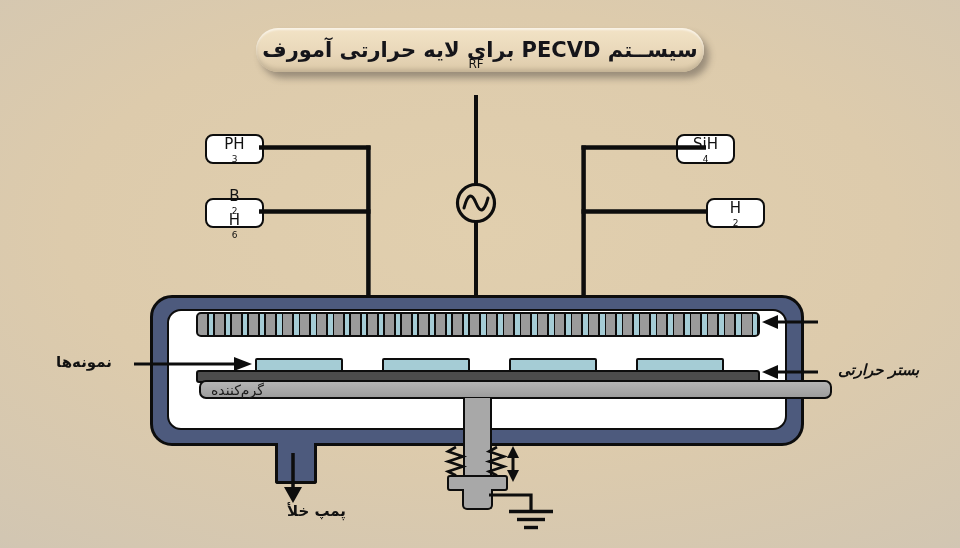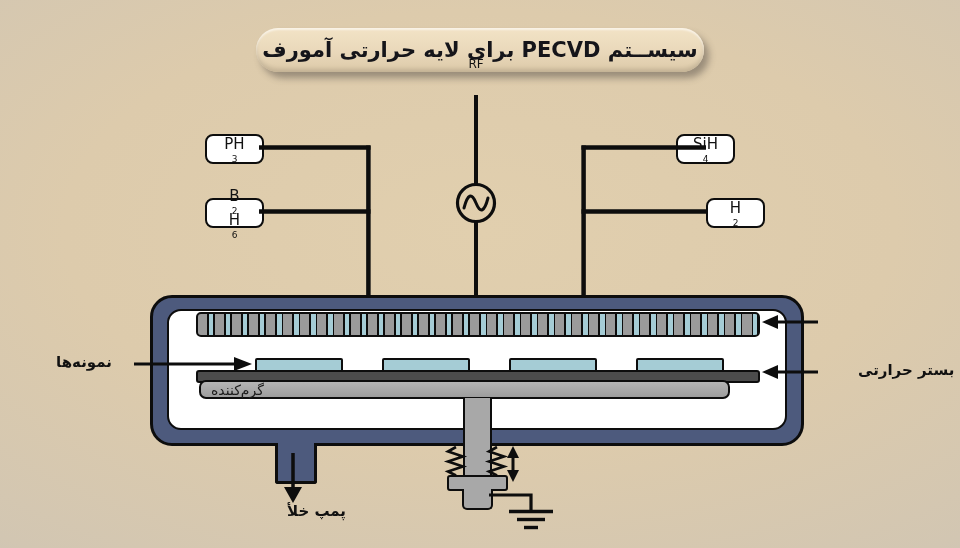--- a/index.html
+++ b/index.html
@@ -50,21 +50,21 @@
   .plasma-label{left:406px;top:340px;width:140px;text-align:center;font-size:16px;color:#111;direction:rtl;}
   .sample{
     width:84px;height:12px;background:#a5ccd5;border:2px solid #0d0d0d;border-radius:2px;top:358px;
   }
   .sample-1{left:255px;} .sample-2{left:382px;} .sample-3{left:509px;} .sample-4{left:636px;}
   .heater-topbar{
     left:196px;top:370px;width:560px;height:9px;
     background:#4c4c4c;border:2px solid #0d0d0d;border-radius:3px;
   }
   .heater-plate{
-    left:199px;top:380px;width:531px;height:19px;
+    left:199px;top:380px;width:633px;height:19px;
     background:linear-gradient(180deg,#b5b5b5,#9d9d9d);border:2px solid #0d0d0d;border-radius:7px;
     display:flex;align-items:center;justify-content:flex-end;
     font-size:14px;color:#1c1c1c;direction:rtl;padding-left:10px;box-sizing:border-box;
   }
   .heater-plate .txt{padding-right:10px;}
   .heater-column-upper{
     left:463px;top:398px;width:25px;height:80px;background:#a8a8a8;
     border-left:2.5px solid #0d0d0d;border-right:2.5px solid #0d0d0d;
   }
   .heater-flange{
@@ -76,21 +76,21 @@
     border:2.5px solid #0d0d0d;border-top:none;border-radius:0 0 5px 5px;
   }
   .vacuum-stub{
     left:275px;top:443px;width:36px;height:38px;background:#4d5a7d;
     border:3px solid #0d0d0d;border-top:none;border-radius:0 0 3px 3px;
   }
   
   .ann{font-size:15px;font-weight:600;color:#111;direction:rtl;white-space:nowrap;}
   .ann-samples{left:38px;top:353px;width:92px;text-align:center;}
   .ann-shower{left:818px;top:293px;width:122px;text-align:center;line-height:20px;}
-  .ann-thermal{left:858px;top:361px;}
+  .ann-thermal{left:838px;top:361px;font-style:italic;}
   .ann-vacuum{left:256px;top:502px;width:90px;text-align:right;}
   .overlay{left:0;top:0;pointer-events:none;}
 </style>
 </head>
 <body>
 
 <div class="stage">
 
   <div class="abs title-pill">
     <span>سیســتم PECVD برای لایه حرارتی آمورف</span>

